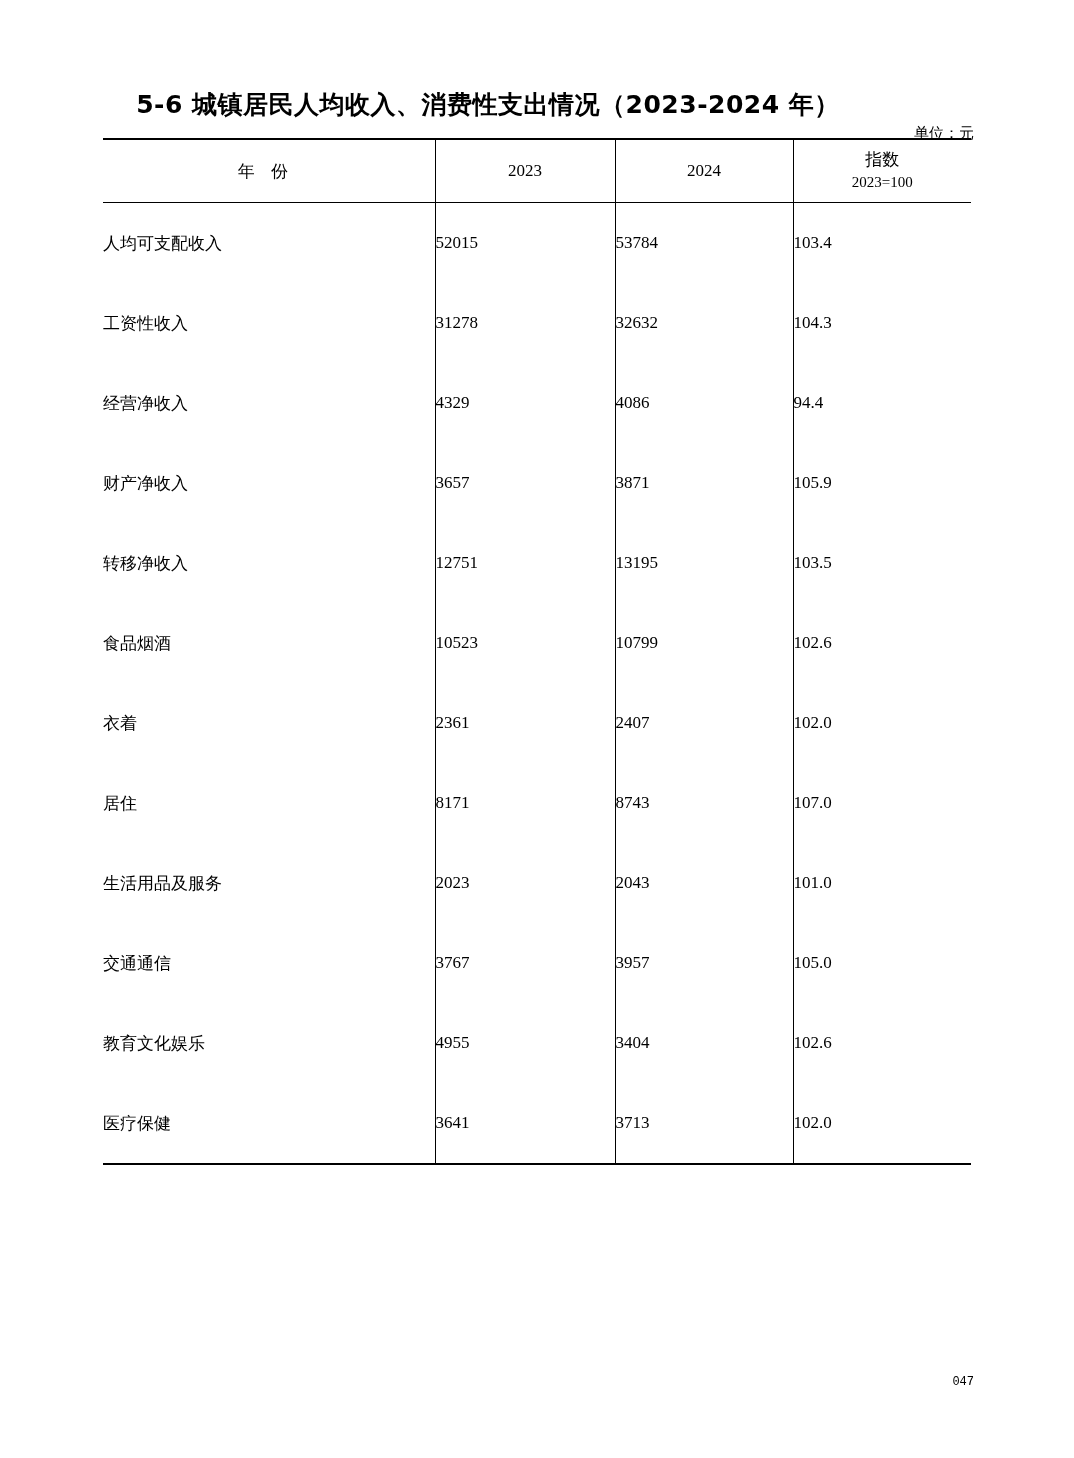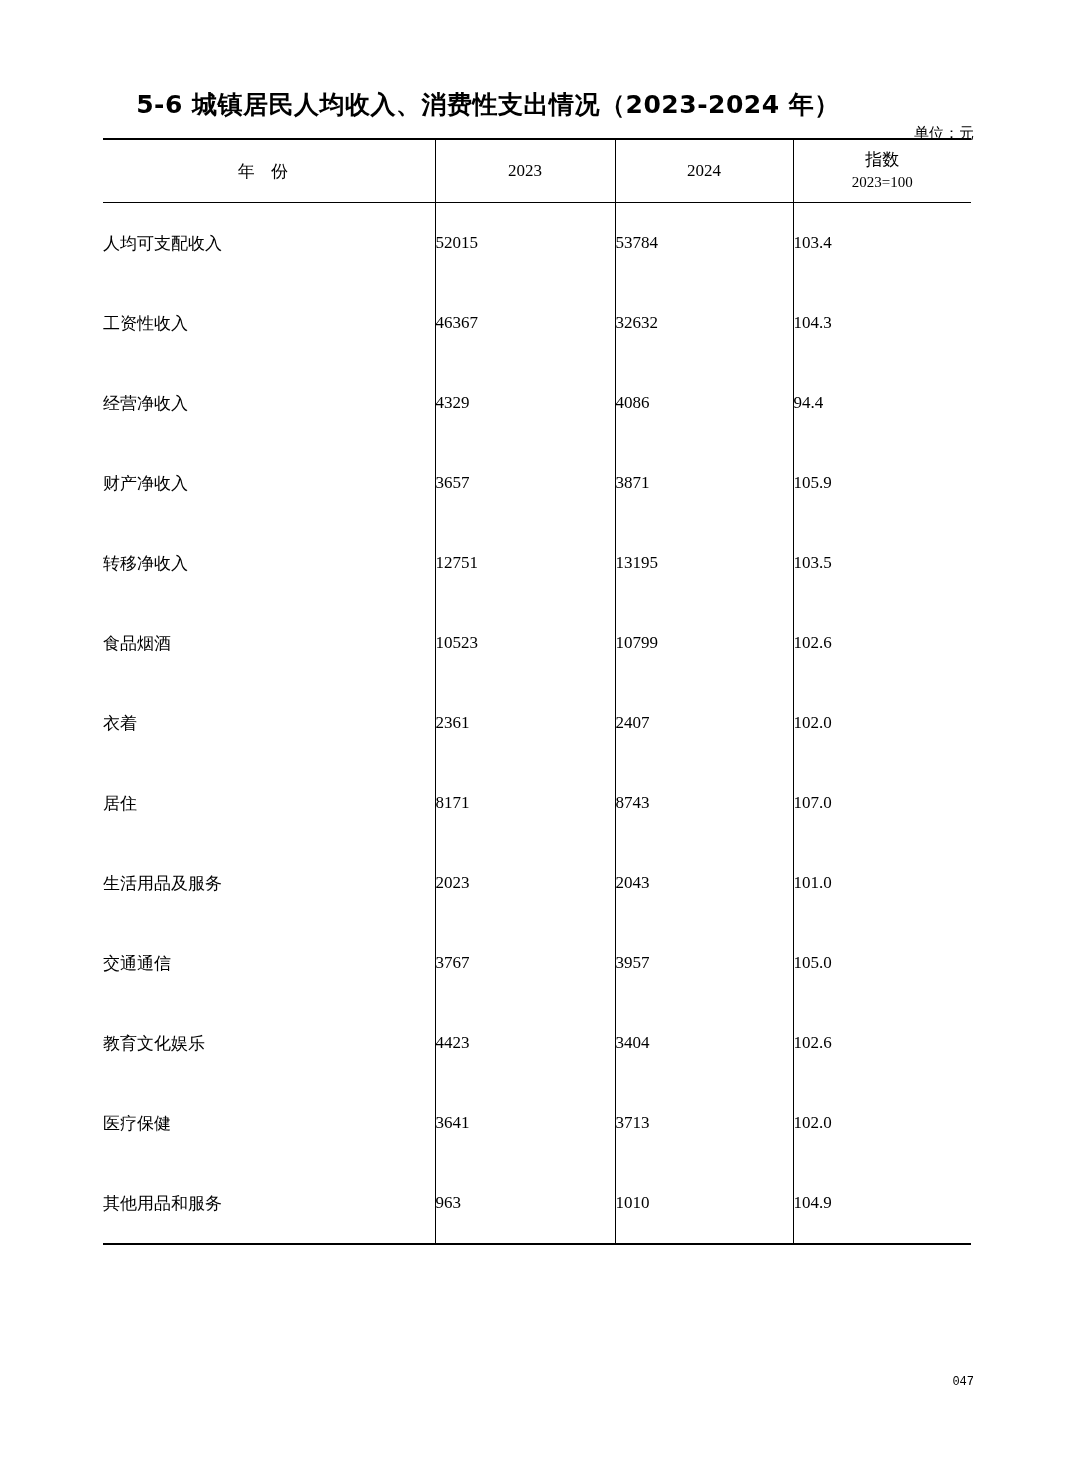--- a/index.html
+++ b/index.html
@@ -141,21 +141,21 @@
         </td>
       </tr>
     <tr class="data">
           <td class="label lbl-0">人均可支配收入</td>
           <td class="num vsep-1">52015</td>
           <td class="num vsep-1">53784</td>
           <td class="num vsep-1">103.4</td>
         </tr>
         <tr class="data">
           <td class="label lbl-1">工资性收入</td>
-          <td class="num vsep-1">46367</td>
+          <td class="num vsep-1">31278</td>
           <td class="num vsep-1">32632</td>
           <td class="num vsep-1">104.3</td>
         </tr>
         <tr class="data">
           <td class="label lbl-1">经营净收入</td>
           <td class="num vsep-1">4329</td>
           <td class="num vsep-1">4086</td>
           <td class="num vsep-1">94.4</td>
         </tr>
         <tr class="data">
@@ -195,36 +195,30 @@
           <td class="num vsep-1">101.0</td>
         </tr>
         <tr class="data">
           <td class="label lbl-1">交通通信</td>
           <td class="num vsep-1">3767</td>
           <td class="num vsep-1">3957</td>
           <td class="num vsep-1">105.0</td>
         </tr>
         <tr class="data">
           <td class="label lbl-1">教育文化娱乐</td>
-          <td class="num vsep-1">4423</td>
+          <td class="num vsep-1">4955</td>
           <td class="num vsep-1">3404</td>
           <td class="num vsep-1">102.6</td>
         </tr>
         <tr class="data">
           <td class="label lbl-1">医疗保健</td>
           <td class="num vsep-1">3641</td>
           <td class="num vsep-1">3713</td>
           <td class="num vsep-1">102.0</td>
         </tr>
-        <tr class="data">
-          <td class="label lbl-1">其他用品和服务</td>
-          <td class="num vsep-1">963</td>
-          <td class="num vsep-1">1010</td>
-          <td class="num vsep-1">104.9</td>
-        </tr>
         <tr class="bottomline">
           <td></td>
           <td></td>
           <td></td>
           <td></td>
         </tr>
       </tbody>
   </table>
 
   <div class="pageno">047</div>

